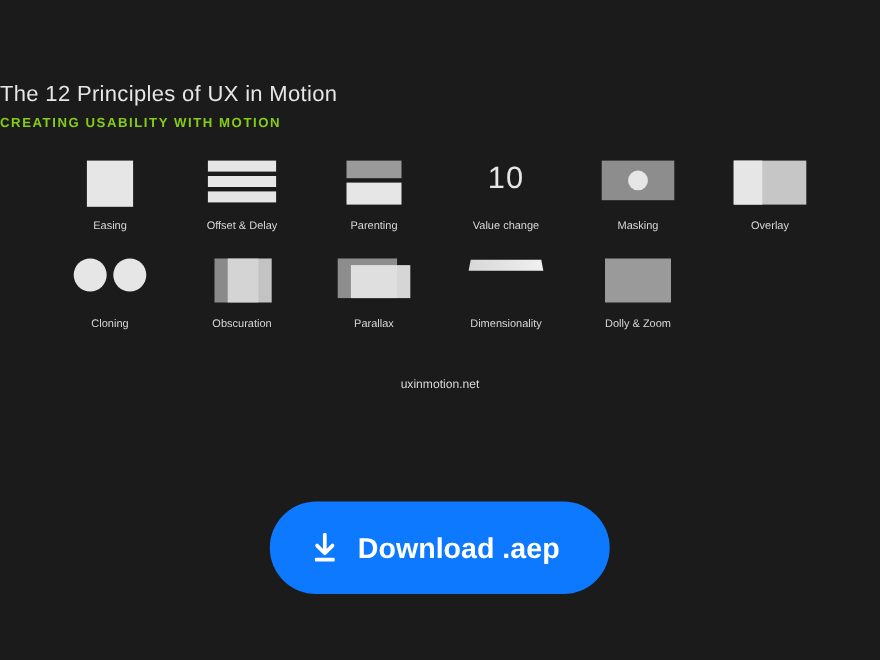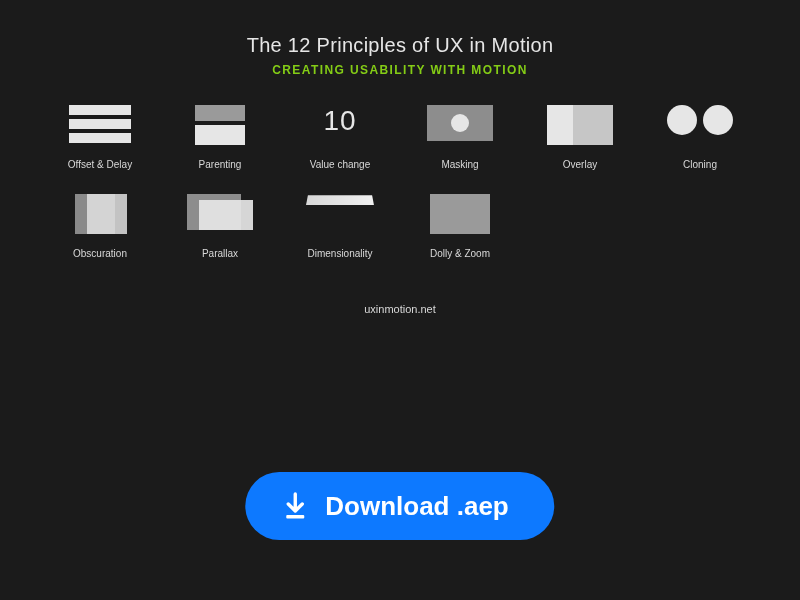--- a/index.html
+++ b/index.html
@@ -4,21 +4,21 @@
 <style>
   * { margin: 0; padding: 0; box-sizing: border-box; }
   body {
     width: 800px; height: 600px;
     background: #1b1b1b;
     font-family: "Segoe UI", "Helvetica Neue", Arial, sans-serif;
     color: #e0e0e0;
     overflow: hidden;
     position: relative;
   }
-  .header { text-align: center; padding-top: 34px; }
+  .header { padding-top: 75px; }
   .title {
     font-weight: 300;
     font-size: 20px;
     letter-spacing: 0.3px;
     color: #e6e6e6;
   }
   .subtitle {
     font-weight: 600;
     font-size: 12px;
     letter-spacing: 1.4px;
@@ -63,21 +63,21 @@
   }
   .dl-btn {
     position: absolute;
     left: 50%;
     transform: translateX(-50%);
     bottom: 60px;
     background: #0d79ff;
     color: #fff;
     border: none;
     border-radius: 999px;
-    height: 68px;
+    height: 84px;
     padding: 0 46px 0 38px;
     display: flex;
     align-items: center;
     gap: 18px;
     font-size: 26px;
     font-weight: 600;
     cursor: pointer;
     font-family: inherit;
   }
   .dl-icon { display: flex; align-items: center; }
@@ -85,20 +85,26 @@
 </head>
 <body>
 
 <div class="header">
   <div class="title">The 12 Principles of UX in Motion</div>
   <div class="subtitle">CREATING USABILITY WITH MOTION</div>
 </div>
 
 <div class="grid">
 
+  <div class="cell">
+    <div class="thumb">
+      <div style="width:42px;height:42px;background:#e6e6e6;"></div>
+    </div>
+    <div class="label">Easing</div>
+  </div>
 
   <div class="cell">
     <div class="thumb">
       <div style="display:flex;flex-direction:column;gap:4px;">
         <div style="width:62px;height:10px;background:#e6e6e6;"></div>
         <div style="width:62px;height:10px;background:#e6e6e6;"></div>
         <div style="width:62px;height:10px;background:#e6e6e6;"></div>
       </div>
     </div>
     <div class="label">Offset &amp; Delay</div>

